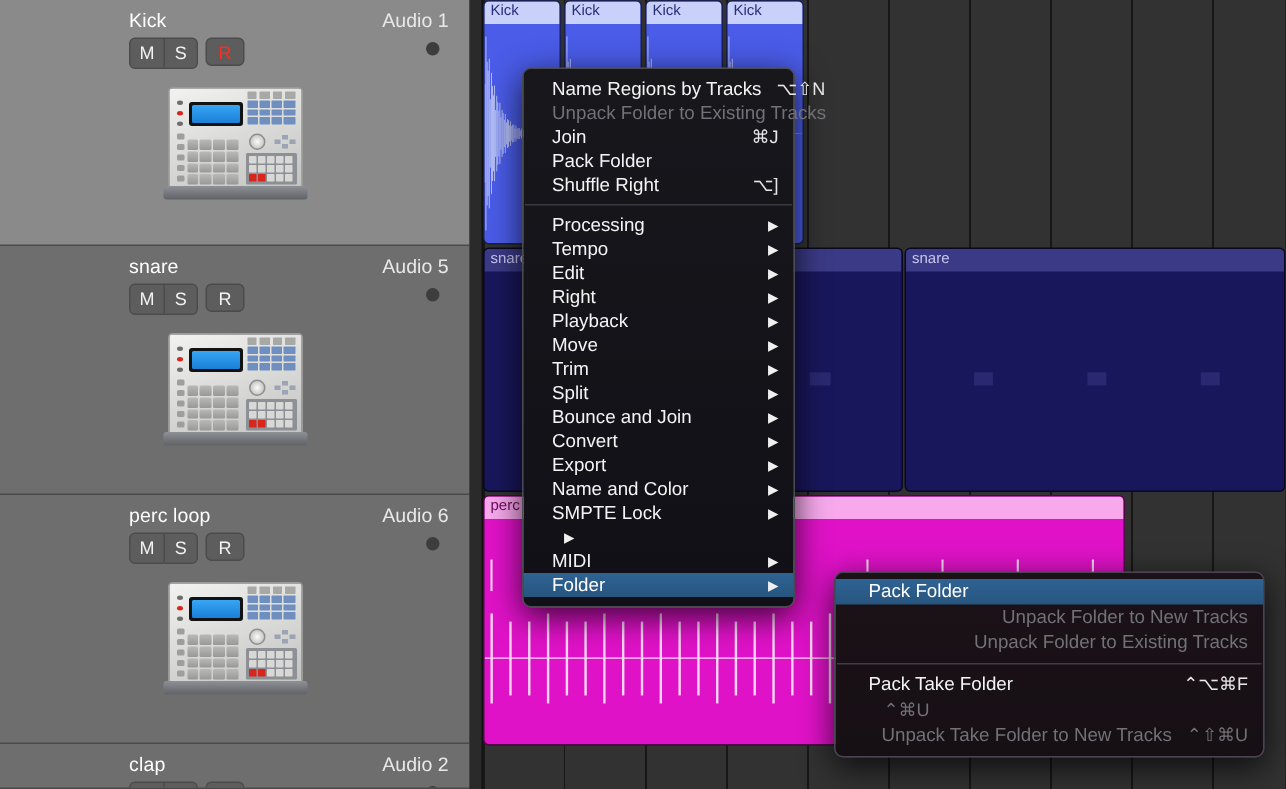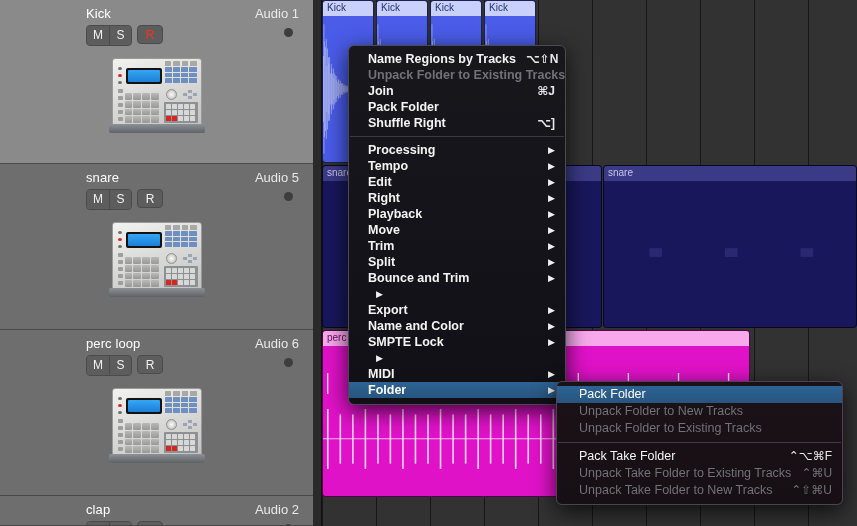--- a/index.html
+++ b/index.html
@@ -91,28 +91,28 @@
 
   
   .reg-kick  { background:#4a5ce8; }
   .reg-kick .region-title { background:#c9d1fb; color:#27307a; }
   .reg-snare { background:#19175c; }
   .reg-snare .region-title { background:#3b3a86; color:#c7c6ef; }
   .reg-perc  { background:#e012c8; }
   .reg-perc .region-title { background:#f7a9ec; color:#6b0a5c; }
 
   
-  #context-menu { position:absolute; left:348px; top:45px; width:218px;
+  #context-menu { position:absolute; left:348px; top:45px; width:182px;
     background:linear-gradient(#17171c,#101016); border:1px solid #4a4a52;
     border-radius:6px; padding:5px 0 6px 0; box-shadow:0 6px 22px rgba(0,0,0,.75);
-    z-index:50;font-weight:bold; }
+    z-index:50; }
   .mi { position:relative; height:16px; line-height:16px; padding:0 10px 0 19px;
     font-size:12.5px; color:#f4f4f4; white-space:nowrap; display:flex;
     align-items:center; }
-  .mi.disabled { color:#717177; }
+  .mi.disabled { color:#717177;text-align:right; }
   .mi.highlight { background:linear-gradient(#2f6393,#27557f); color:#fff; }
   .mi .label { flex:1 1 auto; }
   .mi .shortcut { flex:0 0 auto; color:#e6e6e6; font-size:12px; padding-left:10px; }
   .mi.disabled .shortcut { color:#717177; }
   .mi .arrow { flex:0 0 auto; margin-left:8px; font-size:9px; color:#f0f0f0;
     line-height:1; }
   .menu-sep { height:1px; margin:5px 1px; background:#3a3a42; }
 
   
   #submenu { position:absolute; left:556px; top:381px; width:287px;
@@ -849,24 +849,25 @@
       </div>
       <div class="mi">
         <span class="label">Trim</span>
         <span class="arrow">▶</span>
       </div>
       <div class="mi">
         <span class="label">Split</span>
         <span class="arrow">▶</span>
       </div>
       <div class="mi">
-        <span class="label">Bounce and Trim</span>
-        <span class="arrow">▶</span>
-      </div>
-      <div class="mi">
+        <span class="label">Bounce and Join</span>
+        <span class="arrow">▶</span>
+      </div>
+      <div class="mi">
+        <span class="label">Convert</span>
         <span class="arrow">▶</span>
       </div>
       <div class="mi">
         <span class="label">Export</span>
         <span class="arrow">▶</span>
       </div>
       <div class="mi">
         <span class="label">Name and Color</span>
         <span class="arrow">▶</span>
       </div>
@@ -896,21 +897,20 @@
       </div>
       <div class="mi disabled">
         <span class="label">Unpack Folder to Existing Tracks</span>
       </div>
       <div class="menu-sep"></div>
       <div class="mi">
         <span class="label">Pack Take Folder</span>
         <span class="shortcut">⌃⌥⌘F</span>
       </div>
       <div class="mi disabled">
-        <span class="label">Unpack Take Folder to Existing Tracks</span>
         <span class="shortcut">⌃⌘U</span>
       </div>
       <div class="mi disabled">
         <span class="label">Unpack Take Folder to New Tracks</span>
         <span class="shortcut">⌃⇧⌘U</span>
       </div>
     </div>
 
 </div>
 

